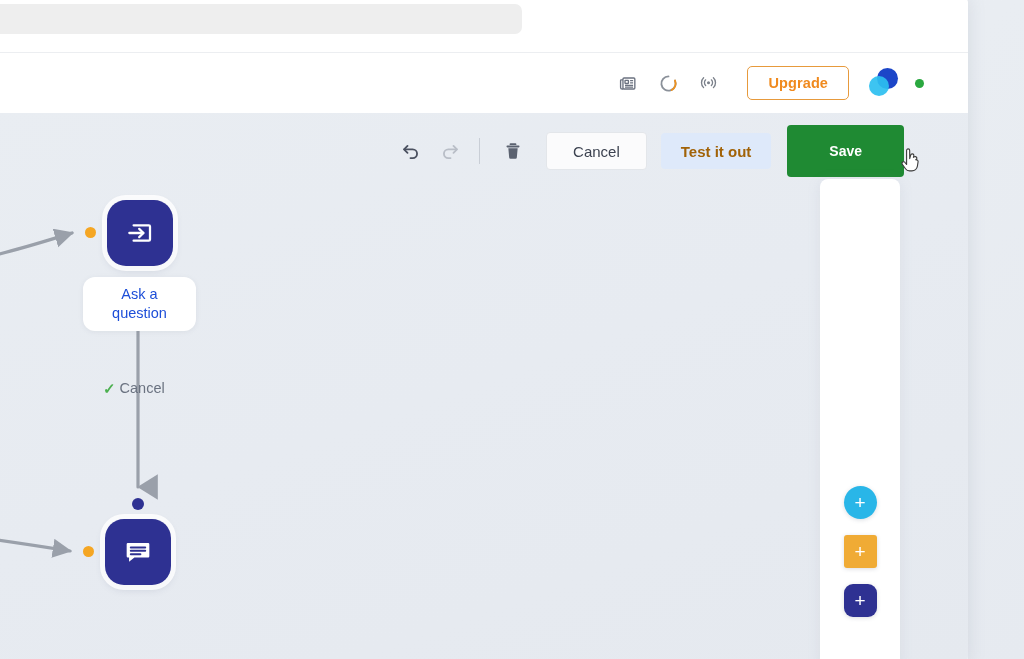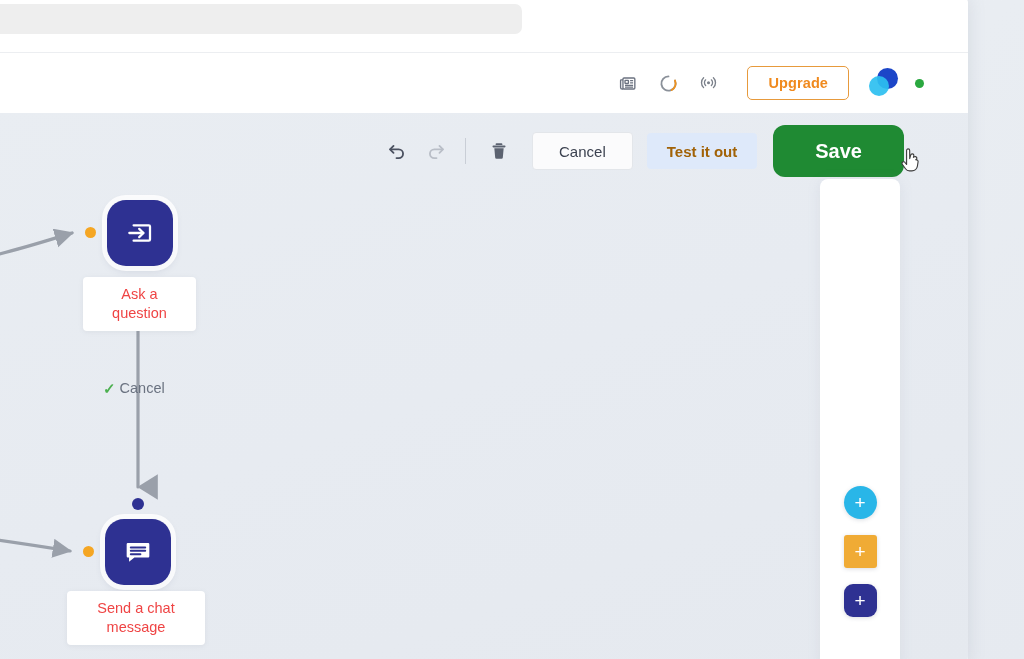--- a/index.html
+++ b/index.html
@@ -196,23 +196,23 @@
     white-space: nowrap;
   }
   #save-button {
     position: relative;
     height: 36px;
     padding: 8px 42px;
     display: flex;
     align-items: center;
     justify-content: center;
     background: #1f8a33;
-    border-radius: 12px;
+    border-radius: 4px;
     color: #ffffff;
-    font-size: 20px;
+    font-size: 14px;
     font-weight: 600;
     margin-left: 10px;
     cursor: pointer;
     white-space: nowrap;
   }
 
   
   #mouse-cursor {
     position: absolute;
     left: 900px;
@@ -273,22 +273,22 @@
     justify-content: center;
     box-shadow: 0 0 0 5px rgba(255,255,255,.82), 0 3px 10px rgba(60,70,110,.22);
     cursor: pointer;
   }
   #node-ask      { left: 167px; top: 87px; }
   #node-send     { left: 165px; top: 406px; }
 
   .node-label {
     position: absolute;
     background: #ffffff;
-    border-radius: 4px;
-    color: #ef4444;
+    border-radius: 12px;
+    color: #1d4ed8;
     font-size: 14.5px;
     text-align: center;
     line-height: 19px;
     padding: 8px 14px;
     box-shadow: 0 1px 5px rgba(120,130,150,.12);
     white-space: pre-line;
     cursor: pointer;
   }
   #label-ask  { left: 143px; top: 164px; width: 85px; }
   #label-send { left: 127px; top: 478px; width: 110px; }
@@ -458,22 +458,20 @@
       <div class="flow-node" id="node-send">
         <span>
           <svg width="32" height="32" viewBox="0 0 24 24">
             <path d="M4.4 5.2h15.2a.9.9 0 0 1 .9.9v9.1a.9.9 0 0 1-.9.9H9.3l-4 3.3v-3.3H4.4a.9.9 0 0 1-.9-.9V6.1a.9.9 0 0 1 .9-.9z" fill="#ffffff"></path>
             <g stroke="#2e3192" stroke-width="1.5" stroke-linecap="round">
               <path d="M6.6 8.6h10.8M6.6 11.1h10.8M6.6 13.6h7.2"></path>
             </g>
           </svg>
         </span>
       </div>
-      <div class="node-label" id="label-send">Send a chat
-message</div>
 
     </div>
   </div>
 
   <div id="mouse-cursor">
     <svg width="22" height="26" viewBox="0 0 22 26">
       <path d="M6.6 2.5c0-.9.7-1.6 1.5-1.6s1.6.7 1.6 1.6v8.1l1-3.5c.3-.9 1.1-1.4 1.9-1.2.9.2 1.4 1.1 1.2 1.9l-.4 1.6 1-.6c.8-.4 1.8-.2 2.2.6.5.8.2 1.8-.6 2.2l-.3.2 1 .1c.9.1 1.5.9 1.4 1.8l-.7 4.5c-.4 2.7-2.8 4.7-5.5 4.7H9.5c-1.6 0-3.1-.8-4-2.1l-3.2-4.6c-.5-.7-.3-1.7.4-2.2.7-.5 1.7-.4 2.2.3l1.7 2.2V2.5z" fill="#ffffff" stroke="#3b3b3b" stroke-width="1.1" stroke-linejoin="round"></path>
     </svg>
   </div>
 

